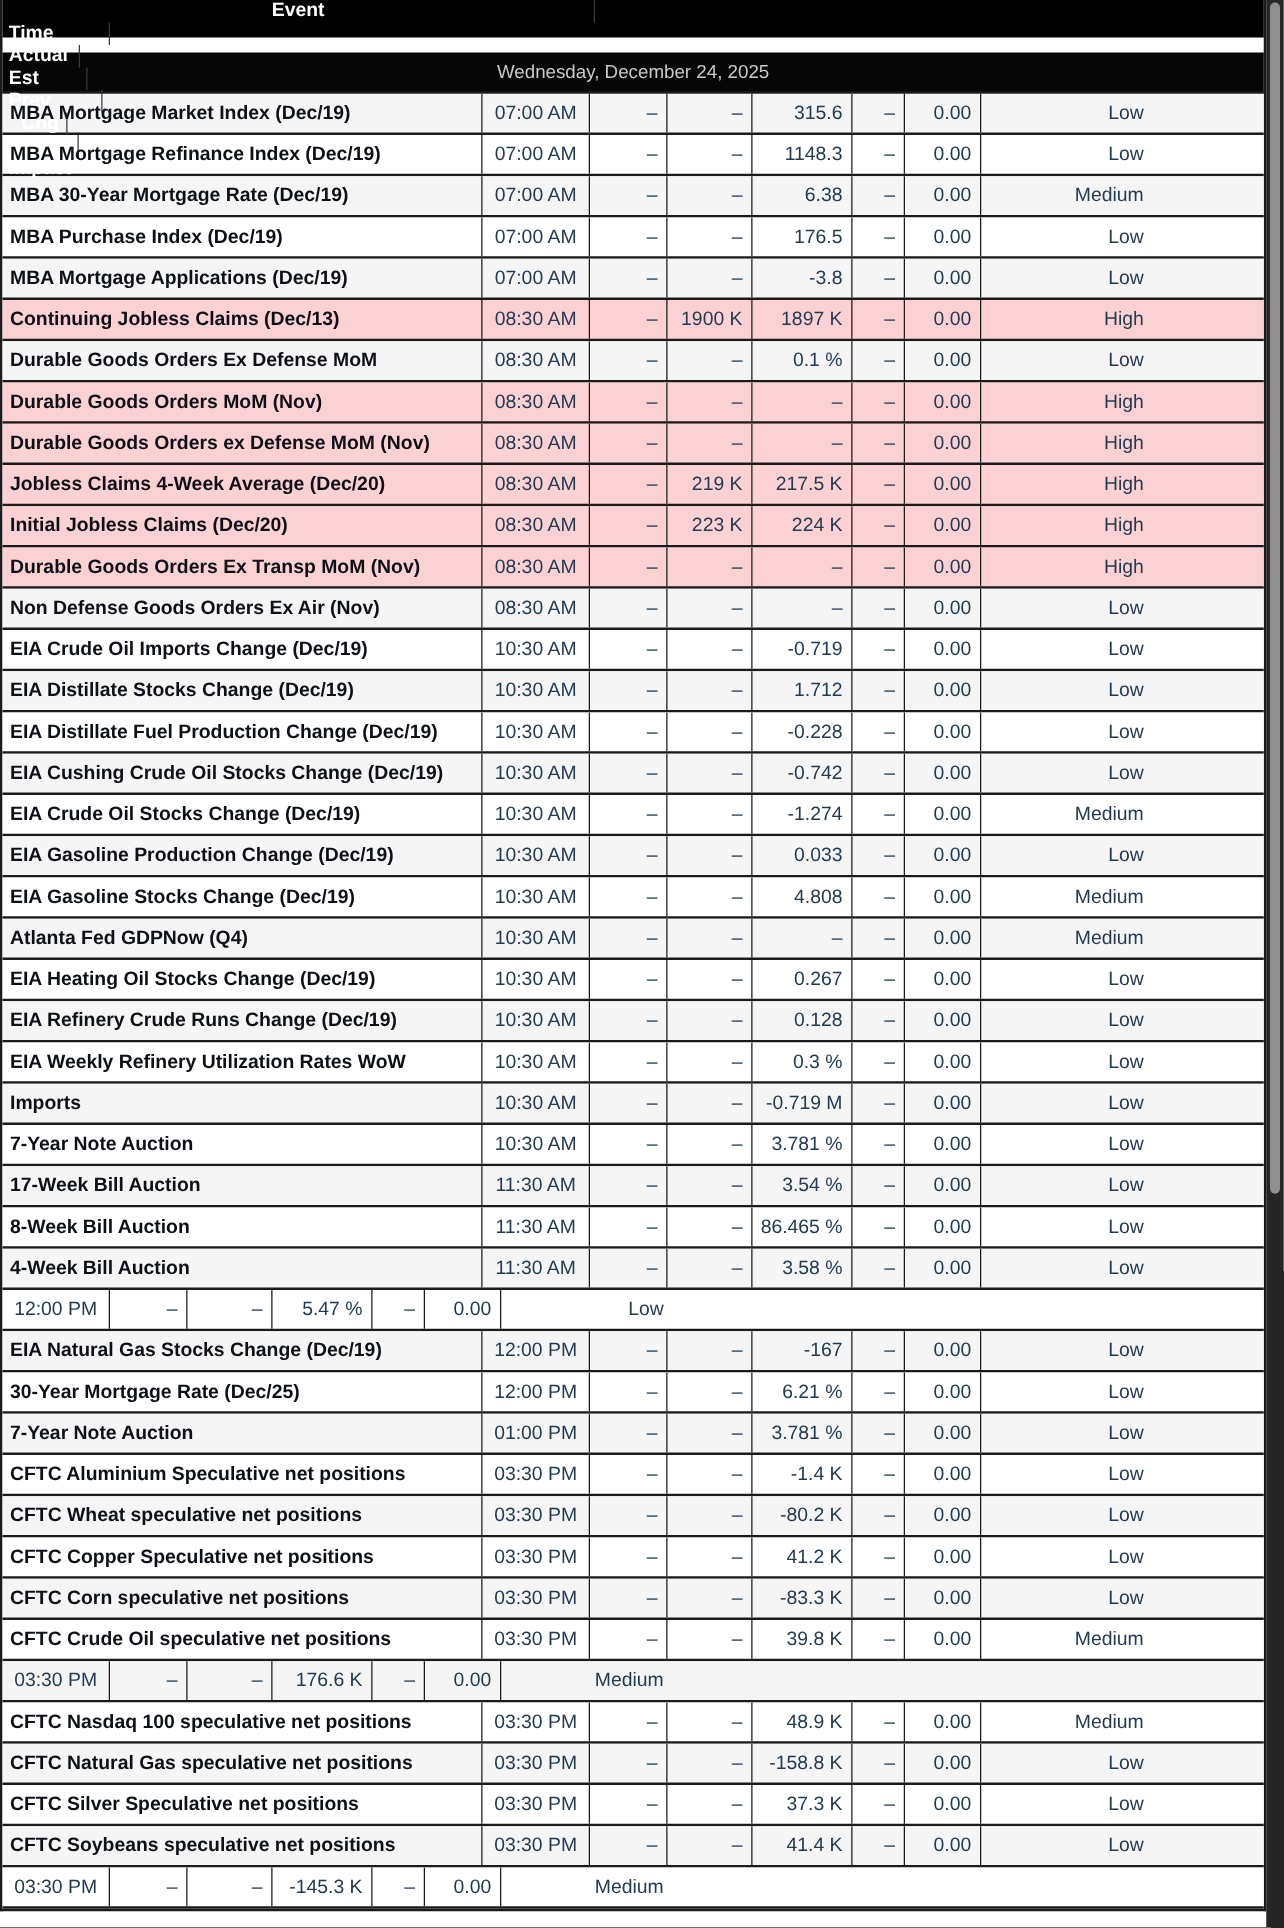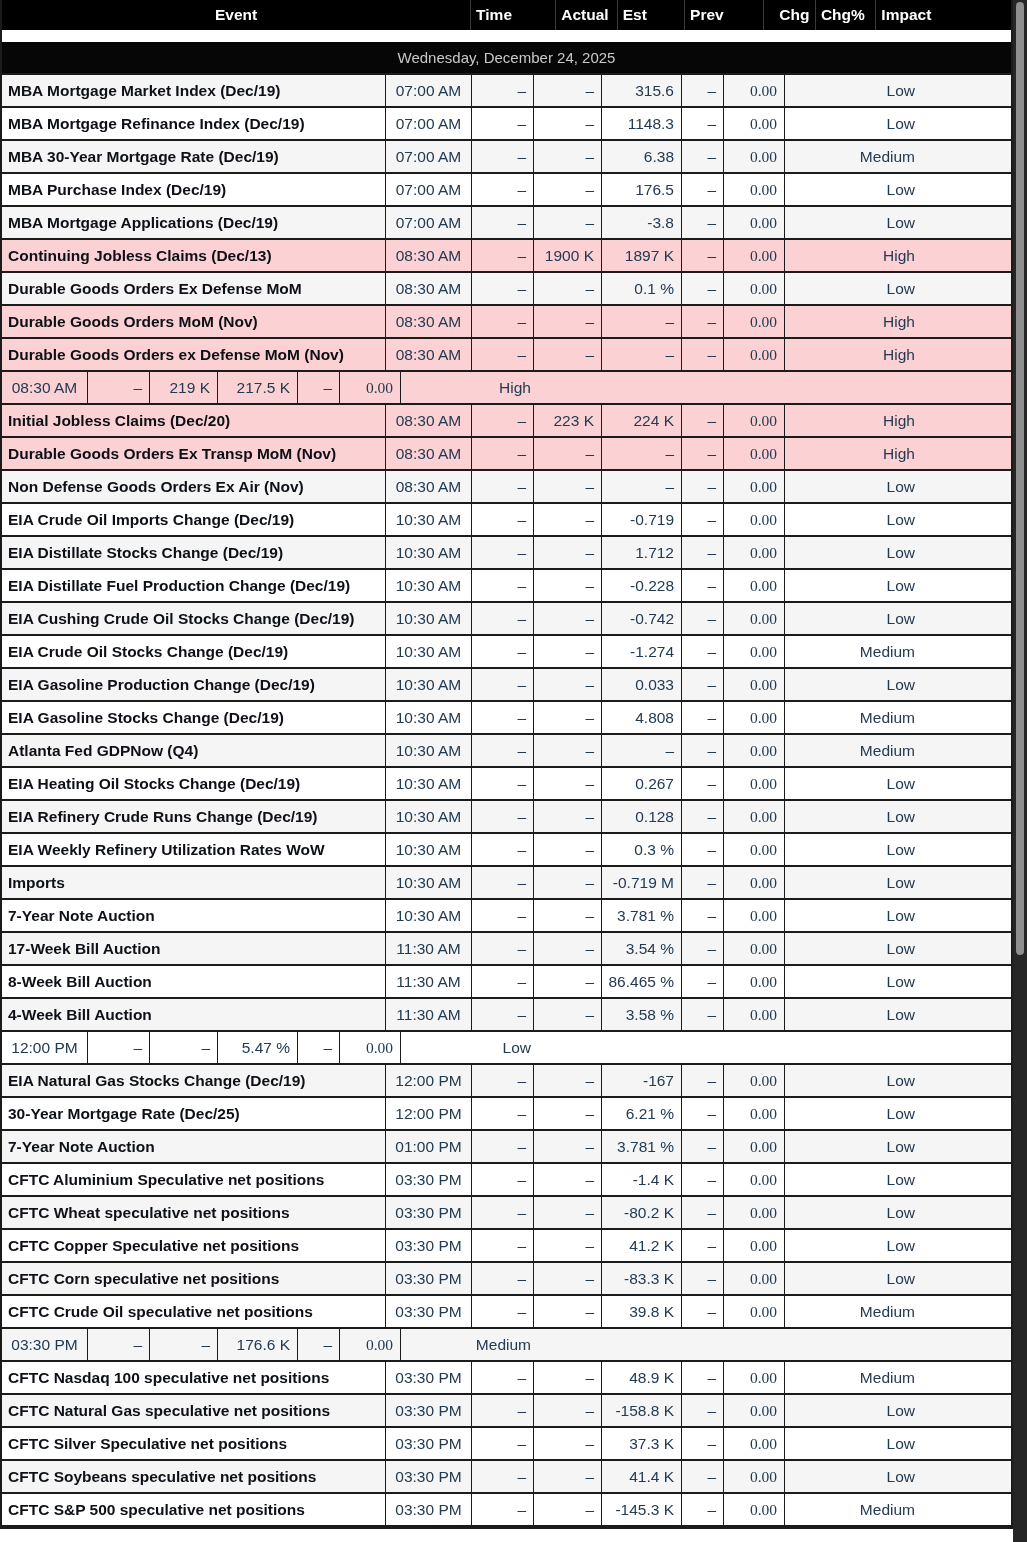--- a/index.html
+++ b/index.html
@@ -22,24 +22,24 @@
   .tr.high{background:var(--high-impact-bg);}
   .td{display:flex;align-items:center;height:100%;border-right:1px solid var(--border);
     font-size:15.5px;color:var(--value-text);white-space:nowrap;overflow:hidden;}
   .td:last-child{border-right:none;}
   .td-event{width:384px;font-weight:bold;color:var(--event-text);padding-left:6px;}
   .td-time{width:86px;justify-content:center;}
   .td-actual{width:62px;justify-content:flex-end;padding-right:7px;}
   .td-est{width:68px;justify-content:flex-end;padding-right:7px;}
   .td-prev{width:80px;justify-content:flex-end;padding-right:7px;}
   .td-chg{width:42px;justify-content:flex-end;padding-right:7px;}
-  .td-chgpct{width:61px;justify-content:flex-end;padding-right:7px;font-family:Liberation Serif, serif;}
+  .td-chgpct{width:61px;justify-content:flex-end;padding-right:7px;}
   .td-impact{width:136px;justify-content:flex-end;padding-right:6px;}
   
-  .thead{display:flex;height:30px;background:var(--header-bg);border-bottom:0;}
+  .thead{display:flex;height:30px;background:var(--header-bg);border-bottom:0;flex-direction:column;}
   .th{display:flex;align-items:center;height:100%;color:var(--header-text);
     font-weight:bold;font-size:15.5px;border-right:1px solid var(--header-sep);
     padding-left:5px;white-space:nowrap;}
   .th:last-child{border-right:none;}
   .th-event{width:474px;justify-content:center;padding-left:0;}
   .th-time{width:86px;} .th-actual{width:62px;} .th-est{width:68px;}
   .th-prev{width:80px;} .th-chg{width:42px;margin-left:10px;} .th-chgpct{width:61px;}
   .th-impact{width:136px;}
   .date-row{display:flex;align-items:center;justify-content:center;height:33px;
     background:var(--date-bg);color:var(--date-text);font-size:15px;
@@ -155,20 +155,21 @@
     <div class="td td-event">Durable Goods Orders ex Defense MoM (Nov)</div>
     <div class="td td-time">08:30 AM</div>
     <div class="td td-actual">–</div>
     <div class="td td-est">–</div>
     <div class="td td-prev">–</div>
     <div class="td td-chg">–</div>
     <div class="td td-chgpct">0.00</div>
     <div class="td td-impact">High</div>
   </div>
         <div class="tr high">
+    <div class="td td-event">Jobless Claims 4-Week Average (Dec/20)</div>
     <div class="td td-time">08:30 AM</div>
     <div class="td td-actual">–</div>
     <div class="td td-est">219 K</div>
     <div class="td td-prev">217.5 K</div>
     <div class="td td-chg">–</div>
     <div class="td td-chgpct">0.00</div>
     <div class="td td-impact">High</div>
   </div>
         <div class="tr high">
     <div class="td td-event">Initial Jobless Claims (Dec/20)</div>
@@ -492,21 +493,20 @@
     <div class="td td-event">CFTC Soybeans speculative net positions</div>
     <div class="td td-time">03:30 PM</div>
     <div class="td td-actual">–</div>
     <div class="td td-est">–</div>
     <div class="td td-prev">41.4 K</div>
     <div class="td td-chg">–</div>
     <div class="td td-chgpct">0.00</div>
     <div class="td td-impact">Low</div>
   </div>
         <div class="tr">
-    <div class="td td-event">CFTC S&amp;P 500 speculative net positions</div>
     <div class="td td-time">03:30 PM</div>
     <div class="td td-actual">–</div>
     <div class="td td-est">–</div>
     <div class="td td-prev">-145.3 K</div>
     <div class="td td-chg">–</div>
     <div class="td td-chgpct">0.00</div>
     <div class="td td-impact">Medium</div>
   </div>
       </div>
 

